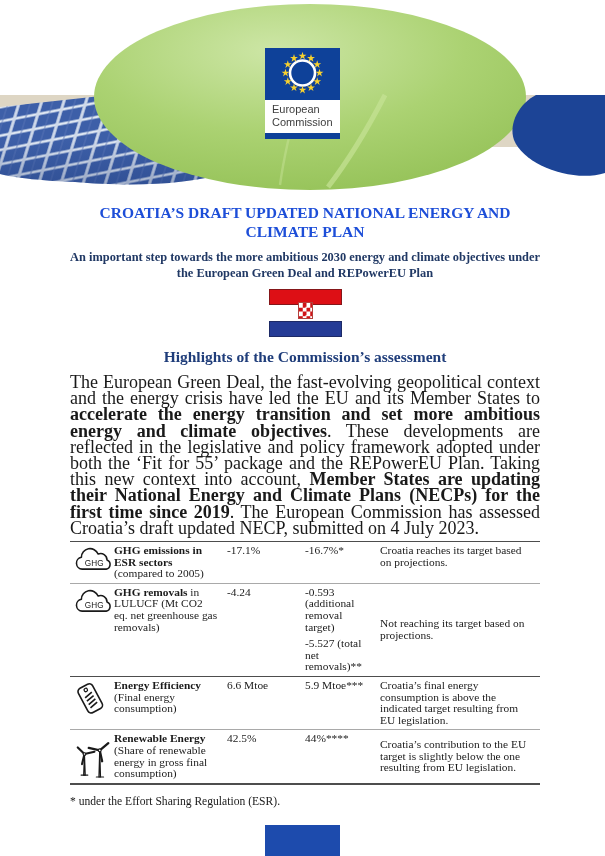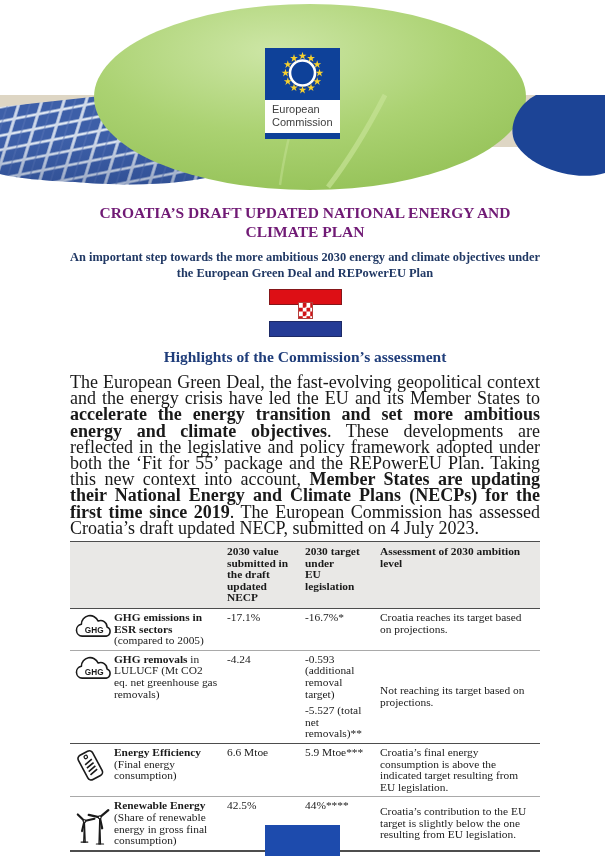--- a/index.html
+++ b/index.html
@@ -16,21 +16,21 @@
   .ec-logo .logo-text{
     background:#ffffff;padding:3px 4px 4px 7px;
     font-family:"Liberation Sans","DejaVu Sans",sans-serif;
     font-size:11px;line-height:13px;color:#3d3d3d;
   }
   .ec-logo .logo-bar{height:6px;background:#0e4199;}
   
   .content{position:absolute;top:193px;left:70px;width:470px;z-index:2;}
   .doc-title{
     margin-top:10px;text-align:center;font-weight:bold;
-    font-size:15.5px;line-height:19px;color:#701a75;
+    font-size:15.5px;line-height:19px;color:#1d4ed8;
   }
   .doc-subtitle{
     margin-top:9px;text-align:center;font-weight:bold;
     font-size:12.4px;line-height:15.5px;color:#203864;
   }
   .hr-flag{
     width:73px;height:48px;margin:8px auto 0;position:relative;
   }
   .hr-flag .stripe{width:73px;height:16px;box-sizing:border-box;}
   .hr-flag .red{background:#dd0f15;border:1px solid rgba(60,30,30,.55);}
@@ -65,21 +65,21 @@
   table.kpi col.c-assess{width:160px;}
   table.kpi th{
     background:#e9e8e6;text-align:left;vertical-align:top;
     font-weight:bold;padding:4px 8px 4px 0;
   }
   table.kpi td{
     vertical-align:top;padding:3px 8px 3px 0;margin-top:24px;
   }
   table.kpi tr.body-row{border-top:1px solid #4d4d4d;}
   table.kpi tr.thin{border-top:1px solid #a9a9a9;}
-  table.kpi td.icon-cell{padding:3px 2px 1px 3px;font-weight:bold;}
+  table.kpi td.icon-cell{padding:3px 2px 1px 3px;}
   table.kpi td.va-mid{vertical-align:middle;}
   table.kpi .lbl-bold{font-weight:bold;}
   table.kpi .gap-top{margin-top:5px;}
   
   .footnotes{margin-top:11px;font-size:11.6px;line-height:12.8px;color:#191919;}
   .footer-flag{
     position:absolute;left:265px;bottom:0;width:75px;height:31px;
     background:#1d4bad;z-index:2;
   }
   .icon-svg{display:block;}
@@ -193,27 +193,20 @@
 
     <table class="kpi">
       <colgroup>
         <col class="c-icon">
           <col class="c-label">
           <col class="c-value">
           <col class="c-target">
           <col class="c-assess">
       </colgroup>
       <tbody>
-          <tr>
-        <th></th>
-        <th></th>
-        <th>2030 value submitted in the draft updated NECP</th>
-        <th><span>2030 target under</span><br><span>EU legislation</span></th>
-        <th>Assessment of 2030 ambition level</th>
-      </tr>
 
       <tr class="body-row">
         <td class="icon-cell">
           <svg class="icon-svg" width="42" height="30" viewBox="0 0 46 32">
             <path d="M10,26 a6.5,6.5 0 0 1 -0.8,-12.9 A9.5,9.5 0 0 1 27.5,9.5 a7,7 0 0 1 9.8,6.4 a5.3,5.3 0 0 1 -0.9,10.1 Z" fill="#ffffff" stroke="#1a1a1a" stroke-width="1.7" stroke-linejoin="round"></path>
             <text x="13" y="23" font-family="Liberation Sans, sans-serif" font-size="9" fill="#1a1a1a">GHG</text>
           </svg>
         </td>
         <td><span class="lbl-bold">GHG emissions in ESR sectors</span><span> (compared to 2005)</span></td>
         <td>-17.1%</td>

